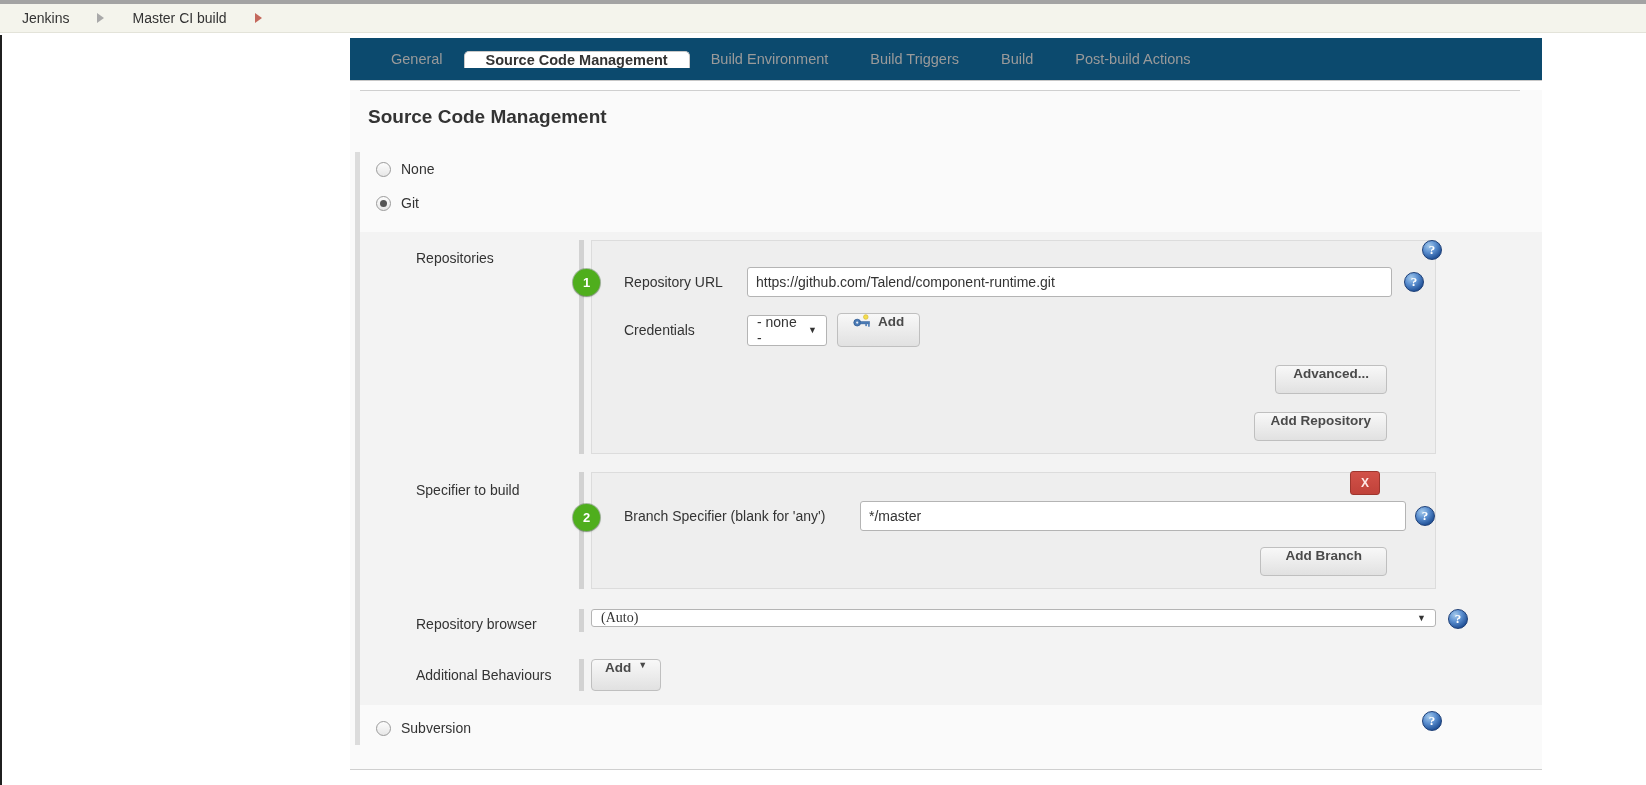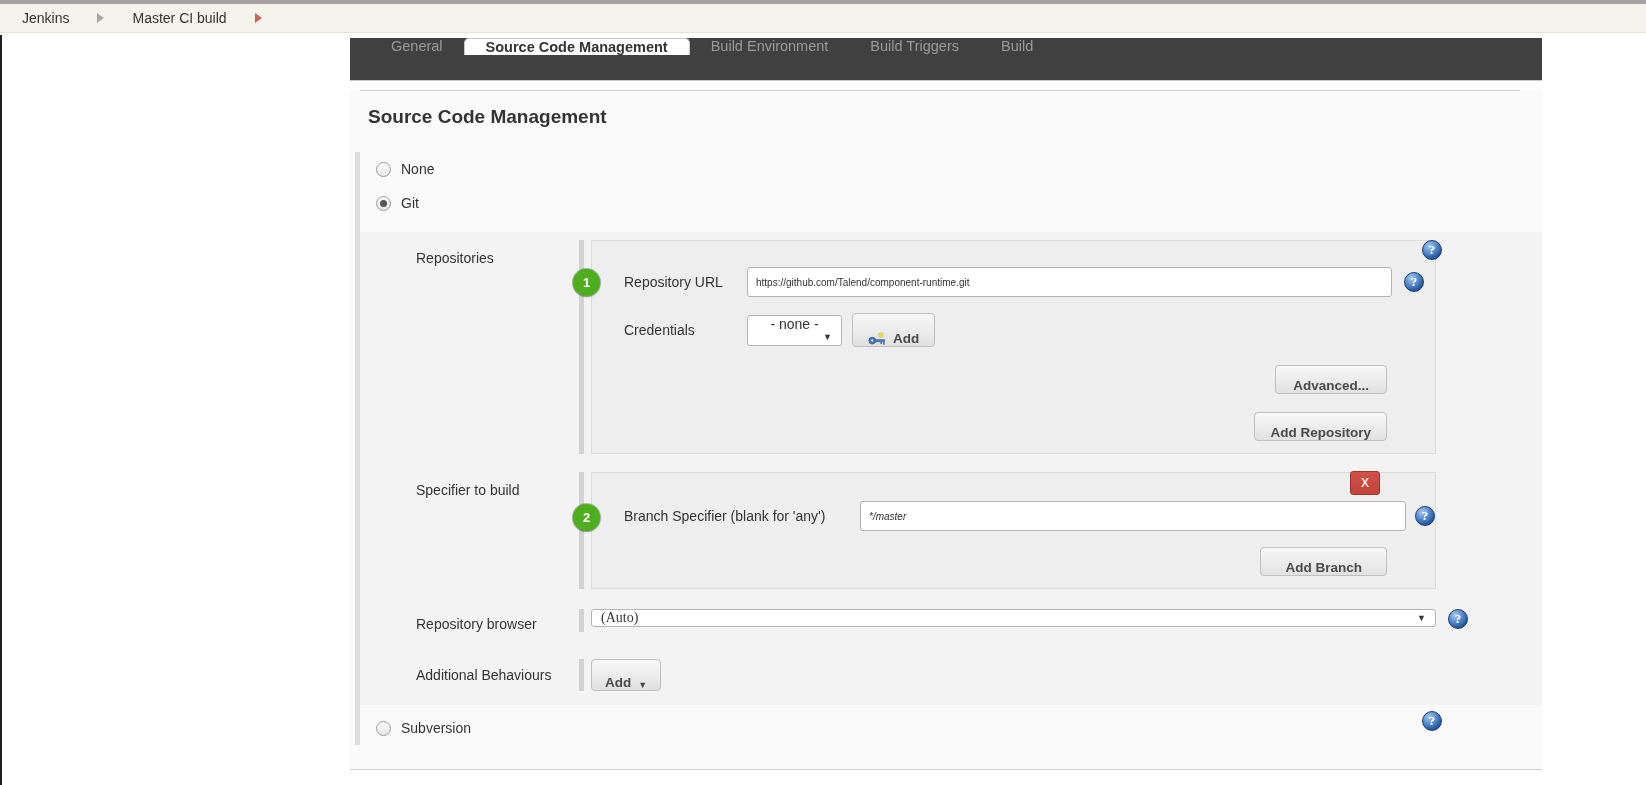--- a/index.html
+++ b/index.html
@@ -29,22 +29,22 @@
   
   .left-pane {
     position:absolute; top:35px; left:0; bottom:0; width:350px;
     background:#ffffff; border-left:2px solid #1f1f1f;
   }
 
   
   .content { position:absolute; top:38px; left:350px; width:1192px; }
 
   .tabbar {
-    height:43px; background:#404040; border-bottom:1px solid #c8c8c8;
-    display:flex; align-items:flex-start; padding-left:20px;
+    height:43px; background:#0c4a6e; border-bottom:1px solid #c8c8c8;
+    display:flex; align-items:center; padding-left:20px;
   }
   .tab {
     display:flex; align-items:center; padding:0 21px;
     font-size:14.5px; color:#9a9a9a; cursor:pointer; white-space:nowrap;
   }
   .tab.active {
     background:#fff; border:1px solid #c8c8c8; border-bottom:none;
     border-radius:5px 5px 0 0; margin-bottom:-1px;
     color:#333; font-weight:bold;
   }
@@ -82,34 +82,34 @@
 
   .step-badge {
     position:absolute; left:-19px; width:27px; height:27px; border-radius:50%;
     background:#4fae1d; box-shadow:0 0 0 1px rgba(30,90,10,.35), 0 1px 2px rgba(0,0,0,.25);
     color:#fff; font-size:13px; font-weight:bold;
     display:flex; align-items:center; justify-content:center; z-index:3;
   }
 
   .text-input {
     height:30px; border:1px solid #b4b4b4; border-radius:3px; background:#fff;
-    padding:0 8px; font-size:10px; color:#333;
+    padding:0 8px; font-size:14px; color:#333;
     font-family:"Liberation Sans","DejaVu Sans",sans-serif;
   }
 
   .fake-select {
     background:#fff; border:1px solid #b4b4b4; border-radius:3px; height:31px;
     display:flex; align-items:center; padding:0 9px; font-size:14px; color:#333; cursor:pointer;
   }
   .fake-select .sel-arrow { margin-left:auto; font-size:9px; color:#333; padding-left:10px; }
 
   .btn {
     background:linear-gradient(#f8f8f8,#e1e1e1); border:1px solid #bfbfbf; border-radius:4px;
     color:#4a4a4a; font-weight:bold; font-size:13.5px;
-    display:inline-flex; align-items:flex-end; justify-content:center;
+    display:inline-flex; align-items:flex-start; justify-content:center;
     cursor:pointer; font-family:inherit;
   }
 
   .help-icon {
     width:20px; height:20px; border-radius:50%; flex:none;
     background:radial-gradient(circle at 35% 28%, #a6cbec 0%, #5b8fd0 38%, #1e4e94 78%, #143a70 100%);
     border:1px solid #1d3f77;
     color:#fff; font-size:13px; font-weight:bold; font-family:"Liberation Serif",serif;
     display:inline-flex; align-items:center; justify-content:center; cursor:pointer;
   }
@@ -140,20 +140,21 @@
 <div class="left-pane"></div>
 
 <div class="content">
 
   <div class="tabbar">
     <div class="tab">General</div>
     <div class="tab active">Source Code Management</div>
     <div class="tab">Build Environment</div>
     <div class="tab">Build Triggers</div>
     <div class="tab">Build</div>
+    <div class="tab">Post-build Actions</div>
   </div>
 
   <div class="content-body">
     <hr class="top-rule">
     <h1 class="page-title">Source Code Management</h1>
 
     <div class="scm-section">
 
       <div class="radio-row">
         <span class="radio"></span>
@@ -177,21 +178,21 @@
             <span class="step-badge" style="top:28px;">1</span>
 
             <div class="panel-row" style="margin-bottom:16px;">
               <span class="panel-label" style="width:123px;">Repository URL</span>
               <input class="text-input" style="width: 645px;" value="https://github.com/Talend/component-runtime.git">
               <span class="help-icon" style="margin-left:12px;">?</span>
             </div>
 
             <div class="panel-row">
               <span class="panel-label" style="width:123px;">Credentials</span>
-              <div class="fake-select" style="width:95px;flex-direction:column;">
+              <div class="fake-select" style="width:80px;">
                 <span>- none -</span>
                 <span class="sel-arrow">▼</span>
               </div>
               <button class="btn" style="height:34px; padding:0 15px; margin-left:10px; gap:7px;">
                 <svg width="18" height="14" viewBox="0 0 18 14">
                   <circle cx="12.8" cy="3" r="2.3" fill="#f3de4e" stroke="#d9b93a" stroke-width="0.7"></circle>
                   <circle cx="4.2" cy="8.6" r="3.4" fill="#4a7ab5" stroke="#2d5a94" stroke-width="0.8"></circle>
                   <circle cx="4.2" cy="8.6" r="1.1" fill="#e8eef6"></circle>
                   <rect x="7" y="7.6" width="9.5" height="2.3" fill="#4a7ab5" stroke="#2d5a94" stroke-width="0.5"></rect>
                   <rect x="12.3" y="9.7" width="1.6" height="2.4" fill="#4a7ab5"></rect>
@@ -212,21 +213,21 @@
         <div class="form-row" style="margin-top:18px;">
           <div class="row-label">Specifier to build</div>
           <div class="row-bar"></div>
           <div class="row-gap"></div>
           <div class="sub-panel" style="padding:28px 0 12px 0;">
             <button class="delete-x">X</button>
             <span class="step-badge" style="top:31px;">2</span>
 
             <div class="panel-row">
               <span class="panel-label" style="width:236px;">Branch Specifier (blank for 'any')</span>
-              <input class="text-input" style="width: 612px; font-style: italic;" value="*/master">
+              <input class="text-input" style="width: 612px;" value="*/master">
               <span class="help-icon" style="margin-left:9px;">?</span>
             </div>
 
             <div class="panel-actions" style="margin-top:16px;">
               <button class="btn" style="height:29px; padding:0 24px;">Add Branch</button>
             </div>
           </div>
         </div>
 
         <div class="form-row" style="margin-top:20px;">

